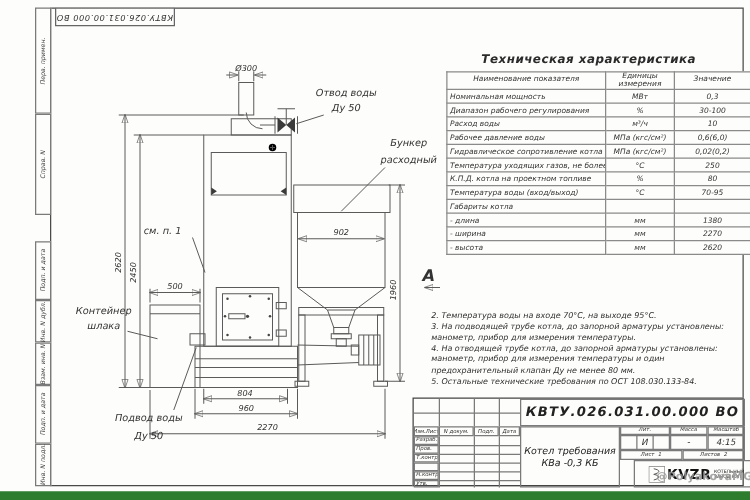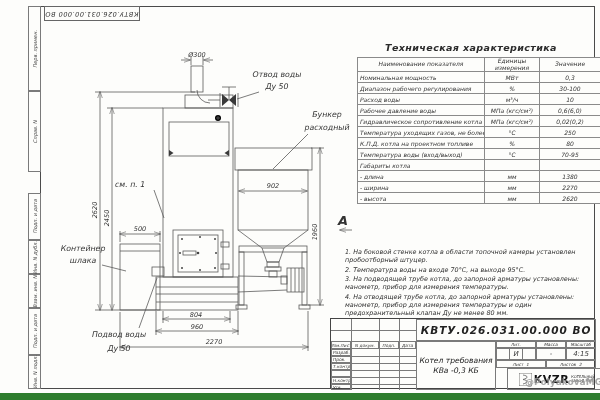--- a/index.html
+++ b/index.html
@@ -301,21 +301,20 @@
         </tr>
     <tr>
           <td>    - высота</td>
           <td class="c">мм</td>
           <td class="c">2620</td>
         </tr>
   </tbody>
     </table>
 
   <div class="abs notes" style="left:345px;top:248px;width:248px;">
-    <div class="note">1. На боковой стенке котла в области топочной камеры установлен пробоотборный штуцер.</div>
     <div class="note">2. Температура воды на входе 70°С, на выходе 95°С.</div>
     <div class="note">3. На подводящей трубе котла, до запорной арматуры установлены: манометр, прибор для измерения температуры.</div>
     <div class="note">4. На отводящей трубе котла, до запорной арматуры установлены: манометр, прибор для измерения температуры и один предохранительный клапан Ду не менее 80 мм.</div>
     <div class="note">5. Остальные технические требования по ОСТ 108.030.133-84.</div>
   </div>
 
   <div id="tb" class="abs">
 
     <div class="tbc docnum" style="left:85px;top:0;width:180px;height:22px;">КВТУ.026.031.00.000  ВО</div>
 

